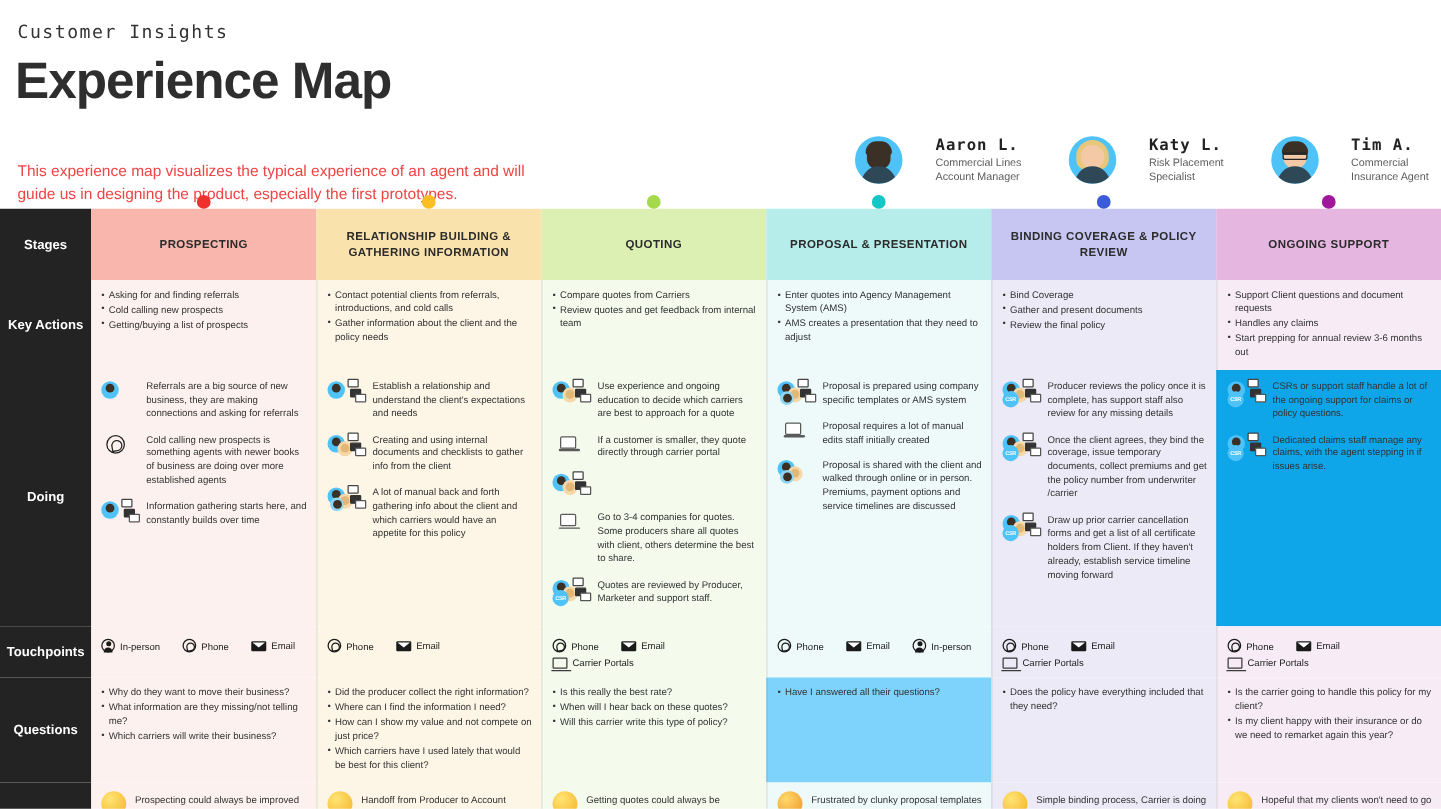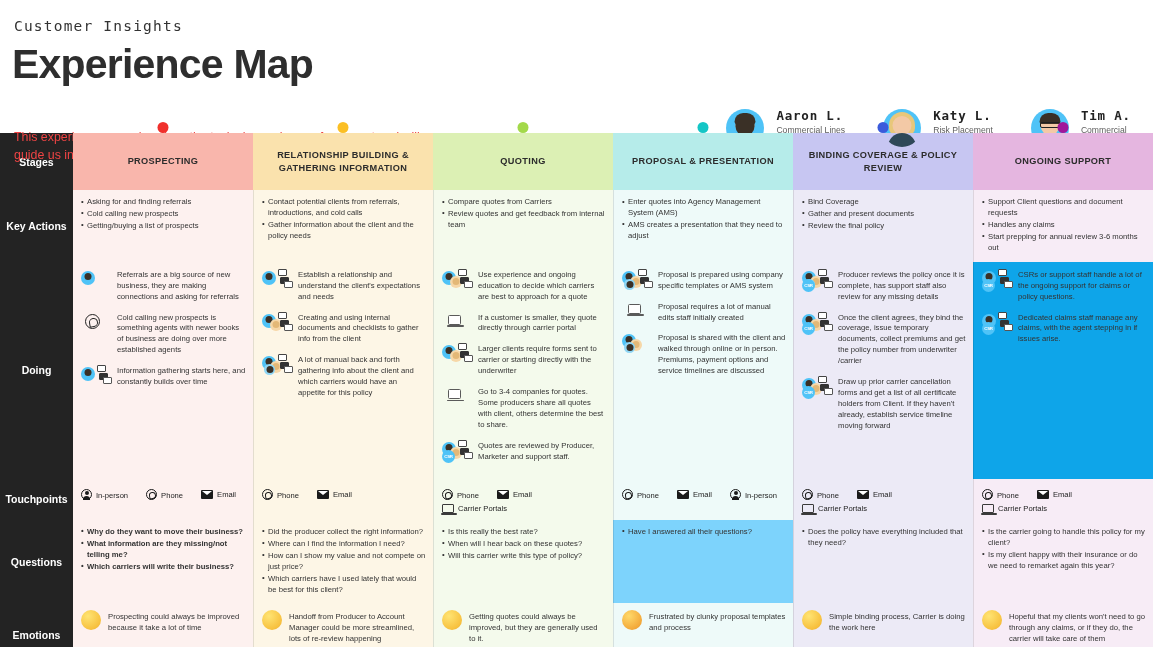--- a/index.html
+++ b/index.html
@@ -5,37 +5,37 @@
   * { box-sizing: border-box; margin: 0; padding: 0; }
   html, body {
     width: 1153px; height: 647px;
     background: #ffffff;
     font-family: "Liberation Sans", sans-serif;
     color: #2b2b2b;
     overflow: hidden;
   }
 
   
-  .header { position: relative; height: 133px; padding: 18px 0 0 14px; }
+  .header { position: relative; height: 167px; padding: 18px 0 0 14px; }
   .eyebrow {
     font-family: "DejaVu Sans Mono", monospace;
     font-size: 14.5px; letter-spacing: 1.2px; color: #333; font-weight: 400;
   }
   .title {
     font-size: 41px; font-weight: 700; letter-spacing: -0.8px;
     color: #2e2e2e; margin: 10px 0 9px -2px; line-height: 1;
   }
   .subtitle {
     font-size: 12.4px; line-height: 1.45; color: #ef4444; max-width: 430px; margin-top: 44px;
   }
   .personas {
     position: absolute; top: 108px; right: 10px;
     display: flex; gap: 38px;
   }
-  .persona { display: flex; align-items: center; gap: 12px; }
+  .persona { display: flex; align-items: center; gap: 26px; }
   .avatar {
     width: 38px; height: 38px; border-radius: 50%;
     background: #4fc3f7; position: relative; overflow: hidden; flex: none;
   }
   .av-head { position:absolute; left:50%; top:7px; transform:translateX(-50%);
              width:19px; height:19px; border-radius:50%; background:#f3c9a6; }
   .av-hair { position:absolute; left:50%; top:4px; transform:translateX(-50%);
              width:21px; height:11px; border-radius:11px 11px 3px 3px; background:#3a3026; }
   .av-body { position:absolute; left:50%; bottom:0; transform:translateX(-50%);
              width:28px; height:14px; border-radius:14px 14px 0 0; background:#2f4858; }
@@ -365,21 +365,20 @@
           <span class="fig a">
             <i></i>
           </span>
           <span class="fig b">
             <i></i>
           </span>
           <span class="mon m1"></span>
           <span class="mon m2"></span>
           <span class="mon m3"></span>
         </div>
-        <div class="doing-txt">Larger clients require forms sent to carrier or starting directly with the underwriter</div>
       </div>
       <div class="doing-item">
         <div class="ico-stack">
           <div class="mon-solo"></div>
         </div>
         <div class="doing-txt">Go to 3-4 companies for quotes. Some producers share all quotes with client, others determine the best to share.</div>
       </div>
       <div class="doing-item">
         <div class="ico-stack">
           <span class="fig a">
@@ -598,21 +597,21 @@
           <span class="i-mail"></span>
           <span>Email</span>
         </div>
         <div class="tp">
           <span class="i-portal"></span>
           <span>Carrier Portals</span>
         </div>
       </div>
     </div>
     <div class="rowlabel">Questions</div>
-    <div class="cell" style="background: rgb(253, 241, 239); min-height: 48px; font-weight: bold;">
+    <div class="cell" style="background: rgb(253, 241, 239); min-height: 48px;">
       <ul class="bul">
         <li>Why do they want to move their business?</li>
         <li>What information are they missing/not telling me?</li>
         <li>Which carriers will write their business?</li>
       </ul>
     </div>
     <div class="cell divider" style="background: rgb(253, 246, 230); min-height: 48px;">
       <ul class="bul">
         <li>Did the producer collect the right information?</li>
         <li>Where can I find the information I need?</li>

